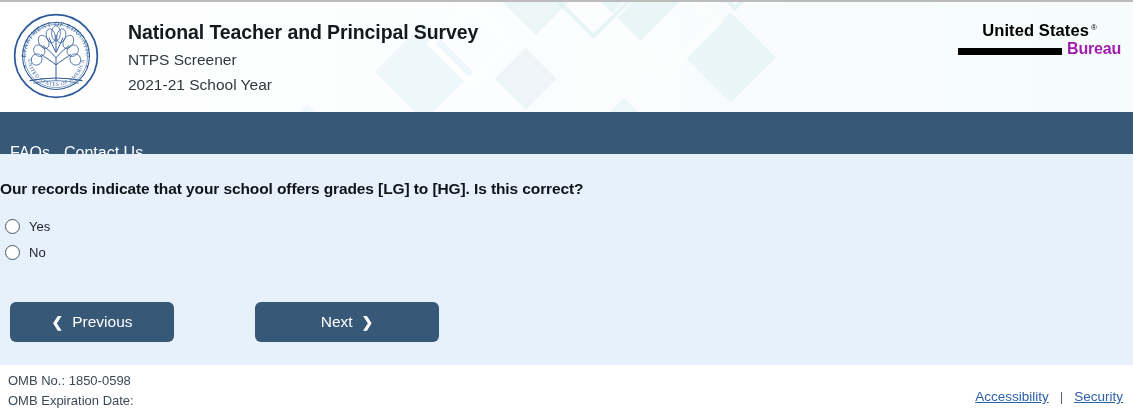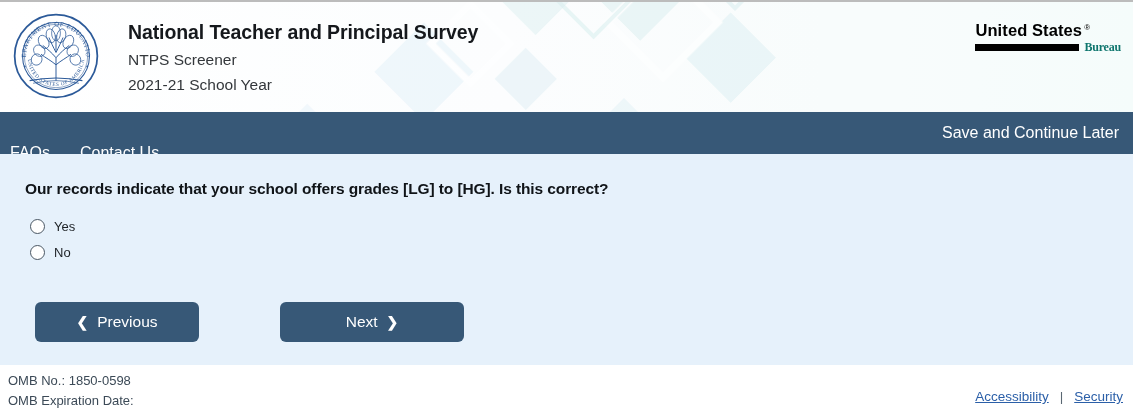--- a/index.html
+++ b/index.html
@@ -69,21 +69,21 @@
     margin-top: 4px;
     line-height: 1.35;
   }
 
   
   .census-logo {
     position: absolute;
     right: 12px;
     top: 20px;
     z-index: 3;
-    text-align: left;
+    text-align: center;
     line-height: 1;
   }
   .cl-us {
     font-size: 16.5px;
     font-weight: bold;
     color: #000;
     letter-spacing: 0.1px;
     margin-right: 2px;
   }
   .cl-reg { font-size: 8px; vertical-align: super; }
@@ -102,51 +102,50 @@
     margin-top: 2px;
   }
   .cl-bar {
     height: 7px;
     width: 104px;
     background: #000;
     margin-right: 5px;
     margin-bottom: 2px;
   }
   .cl-bureau {
-    font-size: 12px;
-    font-weight: bold;
-    color: #0f766e;
+    font-size: 16px;
+    font-weight: bold;
+    color: #a21caf;
     letter-spacing: -0.2px;
-    font-family: Liberation Serif, serif;
   }
 
   
   .navbar {
     height: 42px;
     background: #375877;
     display: flex;
     align-items: center;
     padding: 0 14px 0 10px;
     color: #ffffff;
   }
-  .nav-left { display: flex; align-items: center; gap: 30px; margin-top: 40px; }
+  .nav-left { display: flex; align-items: center; gap: 14px; margin-top: 40px; }
   .nav-link {
     font-size: 16px;
     color: #ffffff;
     text-decoration: none;
     cursor: pointer;
     white-space: nowrap;
   }
   .nav-right { margin-left: auto; }
 
   
   .content {
     background: #e6f1fb;
     height: 211px;
-    padding: 26px 10px 0 25px;
+    padding: 26px 10px 0 0;
     position: relative;
   }
   .question {
     font-size: 15.5px;
     font-weight: bold;
     color: #101418;
     letter-spacing: -0.1px;
   }
   .options { margin-top: 15px; }
   .option-row {
@@ -336,23 +335,20 @@
         <span class="cl-bureau">Bureau</span>
       </div>
     </div>
   </div>
 
   <div class="navbar">
     <div class="nav-left">
       <span class="nav-link">FAQs</span>
       <span class="nav-link">Contact Us</span>
     </div>
-    <div class="nav-right">
-      <span class="nav-link">Save and Continue Later</span>
-    </div>
   </div>
 
   <div class="content">
     <div class="question">Our records indicate that your school offers grades [LG] to [HG]. Is this correct?</div>
 
     <div class="options">
       <div class="option-row">
         <span class="radio"></span>
         <span class="option-label">Yes</span>
       </div>

